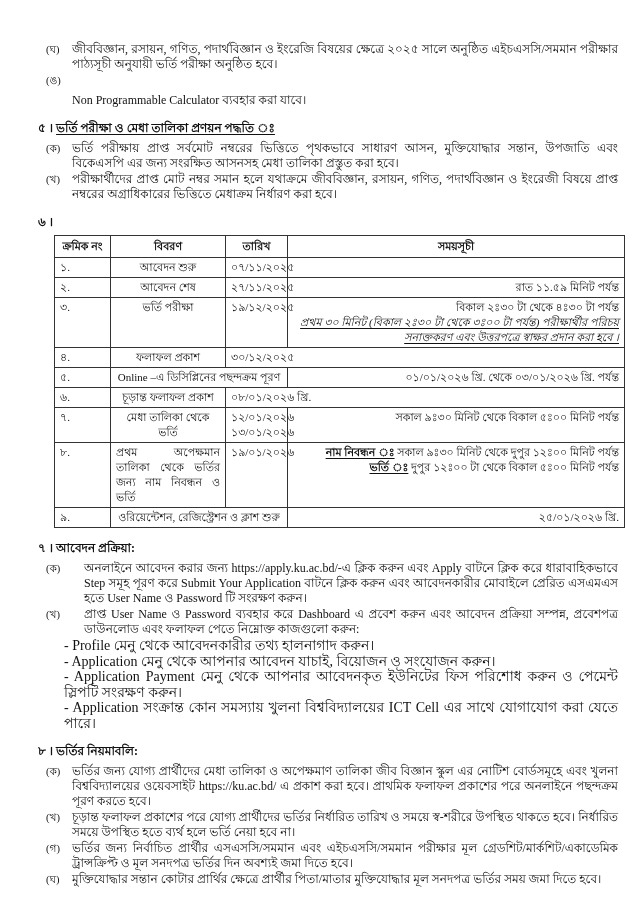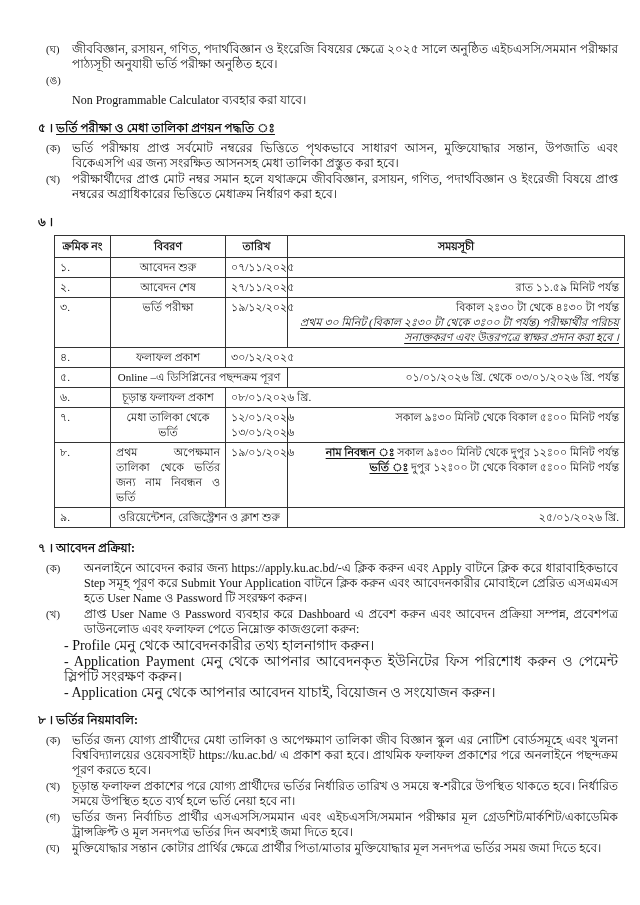--- a/index.html
+++ b/index.html
@@ -264,22 +264,23 @@
     <div class="item wide">
       <span class="item-marker">(ক)</span>
       <span class="item-body">অনলাইনে আবেদন করার জন্য https://apply.ku.ac.bd/-এ ক্লিক করুন এবং Apply বাটনে ক্লিক করে ধারাবাহিকভাবে Step  সমূহ পূরণ করে Submit Your Application বাটনে ক্লিক করুন এবং আবেদনকারীর মোবাইলে প্রেরিত এসএমএস হতে User Name ও  Password টি সংরক্ষণ করুন।</span>
     </div>
     <div class="item wide">
       <span class="item-marker">(খ)</span>
       <span class="item-body">প্রাপ্ত User Name ও Password ব্যবহার করে Dashboard এ প্রবেশ করুন এবং আবেদন প্রক্রিয়া সম্পন্ন, প্রবেশপত্র ডাউনলোড এবং ফলাফল পেতে নিম্নোক্ত কাজগুলো করুন:</span>
     </div>
     <ul class="dash-list sub-indent">
       <li>- Profile মেনু থেকে আবেদনকারীর তথ্য হালনাগাদ করুন।</li>
+      <li>- Application মেনু থেকে আপনার আবেদন যাচাই, বিয়োজন ও সংযোজন করুন।</li>
       <li>- Application Payment মেনু থেকে আপনার আবেদনকৃত ইউনিটের ফিস পরিশোধ করুন ও পেমেন্ট স্লিপটি সংরক্ষণ করুন।</li>
-      <li>- Application মেনু থেকে আপনার আবেদন যাচাই, বিয়োজন ও সংযোজন করুন।</li>
+      <li>- Application  সংক্রান্ত কোন সমস্যায় খুলনা বিশ্ববিদ্যালয়ের ICT Cell এর সাথে যোগাযোগ করা যেতে পারে।</li>
     </ul>
   </div>
 
   <div class="section-head">
     <span class="section-num">৮ ।</span>
     <span class="section-title">ভর্তির নিয়মাবলি:</span>
   </div>
   <div class="block">
     <div class="item">
       <span class="item-marker">(ক)</span>

